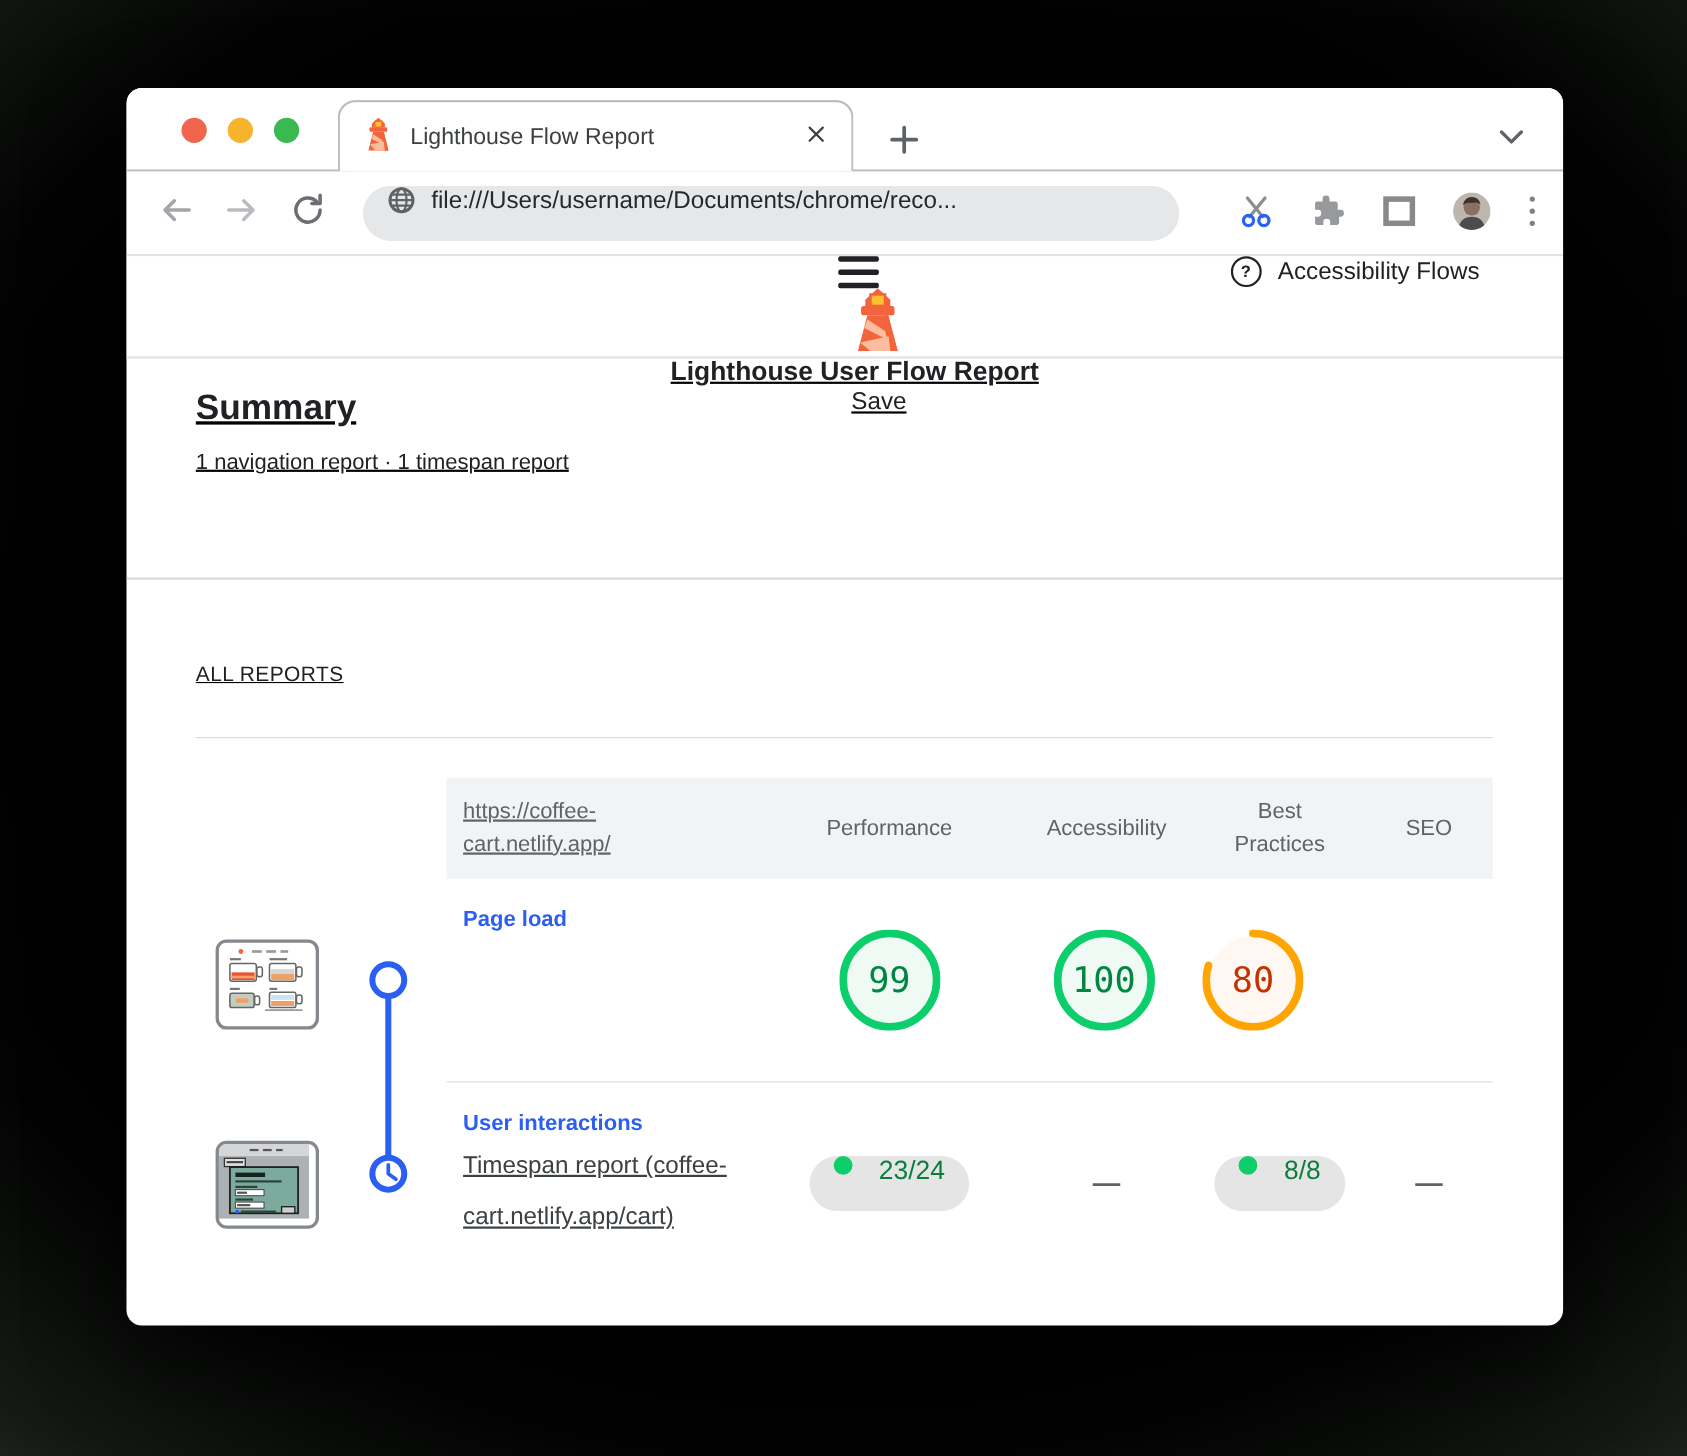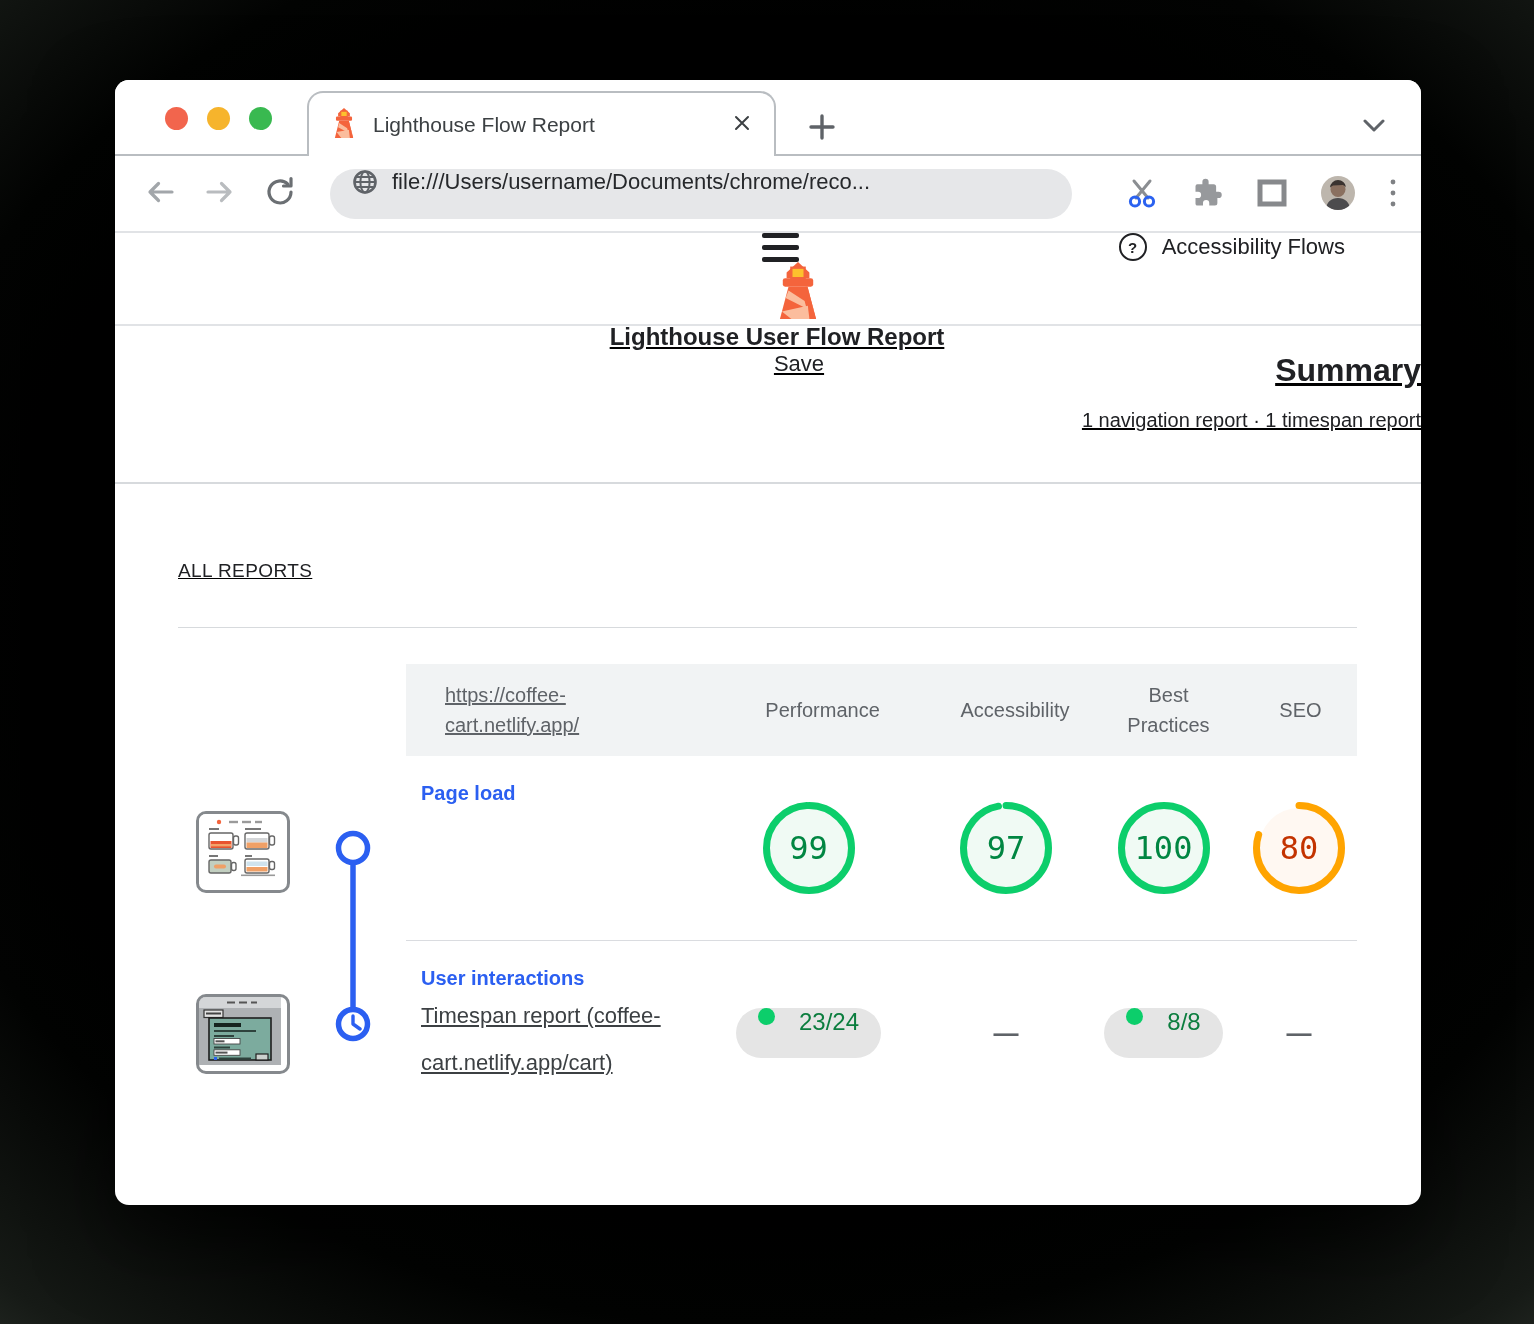--- a/index.html
+++ b/index.html
@@ -38,37 +38,37 @@
   .hamburger span{width:37px;height:5px;background:#202124;border-radius:2px;}
   .applogo{margin-left:60px;}
   .apptitle{margin-left:18px;font-size:24px;font-weight:700;color:#202124;}
   .savebtn{margin-left:62px;font-size:22px;color:#202124;cursor:pointer;}
   .helpgroup{position:absolute;right:76px;display:flex;align-items:center;gap:15px;cursor:pointer;}
   .helpicon{width:24px;height:24px;border:2.2px solid #202124;border-radius:50%;
     display:flex;align-items:center;justify-content:center;font-size:15px;font-weight:600;color:#202124;}
   .helptext{font-size:22px;color:#202124;}
 
   
-  .summary{height:158px;box-sizing:border-box;border-bottom:2px solid #d7dadd;padding:26px 0 0 63px;text-align:right;}
+  .summary{height:201px;box-sizing:border-box;border-bottom:2px solid #d7dadd;padding:26px 0 0 63px;}
   .summary h1{margin:0;font-size:32px;font-weight:700;color:#202124;}
   .summary p{margin:20px 0 0 0;font-size:20px;color:#202124;}
 
   .all-reports{margin:76px 12px 0 63px;font-size:19px;letter-spacing:.4px;color:#202124;}
   .divider2{margin:45px 0 0 63px;width:1179px;height:1px;background:#d7dadd;}
 
   
   .report-area{position:relative;height:498px;}
   .thumb{position:absolute;left:81px;border:3px solid #85898d;border-radius:10px;background:#fff;overflow:hidden;}
   .thumb1{top:183px;width:88px;height:76px;}
   .thumb2{top:366px;width:88px;height:74px;}
   .timelineSvg{position:absolute;left:216px;top:198px;}
 
   .reportTable{position:absolute;left:291px;top:36px;width:951px;}
   .thead{display:flex;background:#f1f3f4;height:92px;align-items:center;}
-  .cell-url{width:285px;box-sizing:border-box;padding-left:15px;margin-left:24px;}
+  .cell-url{width:285px;box-sizing:border-box;padding-left:15px;}
   .cell-perf{width:235px;} .cell-acc{width:160px;} .cell-bp{width:155px;} .cell-seo{width:116px;}
   .cc{display:flex;align-items:center;justify-content:center;text-align:center;}
   .colhead{font-size:20px;color:#5f6368;}
   .bp-wrap{display:inline-block;width:95px;line-height:30px;}
   .url-link{font-size:20px;color:#5f6368;text-decoration:underline;display:inline-block;max-width:180px;line-height:30px;}
   .trow{display:flex;height:184px;align-items:center;}
   .trow + .trow{border-top:1px solid #dadce0;}
   .rowinfo{width:285px;box-sizing:border-box;padding-left:15px;align-self:flex-start;padding-top:26px;}
   .typelabel{font-size:20px;font-weight:700;color:#2b5ff1;margin-bottom:2px;}
   .report-link{display:block;width:345px;font-size:22px;color:#3c4043;text-decoration:underline;line-height:47px;}
@@ -318,29 +318,20 @@
           </div>
           <div class="cell-perf cc">
             <div class="gauge tone-green">
               <svg width="92" height="92" viewBox="0 0 92 92">
                 <circle class="fillc" cx="46" cy="46" r="40"></circle>
                 <circle class="arc" cx="46" cy="46" r="42.5" transform="rotate(-90 46 46)" stroke-dasharray="264.37 267.04"></circle>
               </svg>
               <span class="num">99</span>
             </div>
           </div>
-          <div class="cell-acc cc">
-            <div class="gauge tone-green">
-              <svg width="92" height="92" viewBox="0 0 92 92">
-                <circle class="fillc" cx="46" cy="46" r="40"></circle>
-                <circle class="arc" cx="46" cy="46" r="42.5" transform="rotate(-90 46 46)" stroke-dasharray="259.02 267.04"></circle>
-              </svg>
-              <span class="num">97</span>
-            </div>
-          </div>
           <div class="cell-bp cc">
             <div class="gauge tone-green">
               <svg width="92" height="92" viewBox="0 0 92 92">
                 <circle class="fillc" cx="46" cy="46" r="40"></circle>
                 <circle class="arc" cx="46" cy="46" r="42.5" transform="rotate(-90 46 46)" stroke-dasharray="267.04 267.04"></circle>
               </svg>
               <span class="num">100</span>
             </div>
           </div>
           <div class="cell-seo cc">

